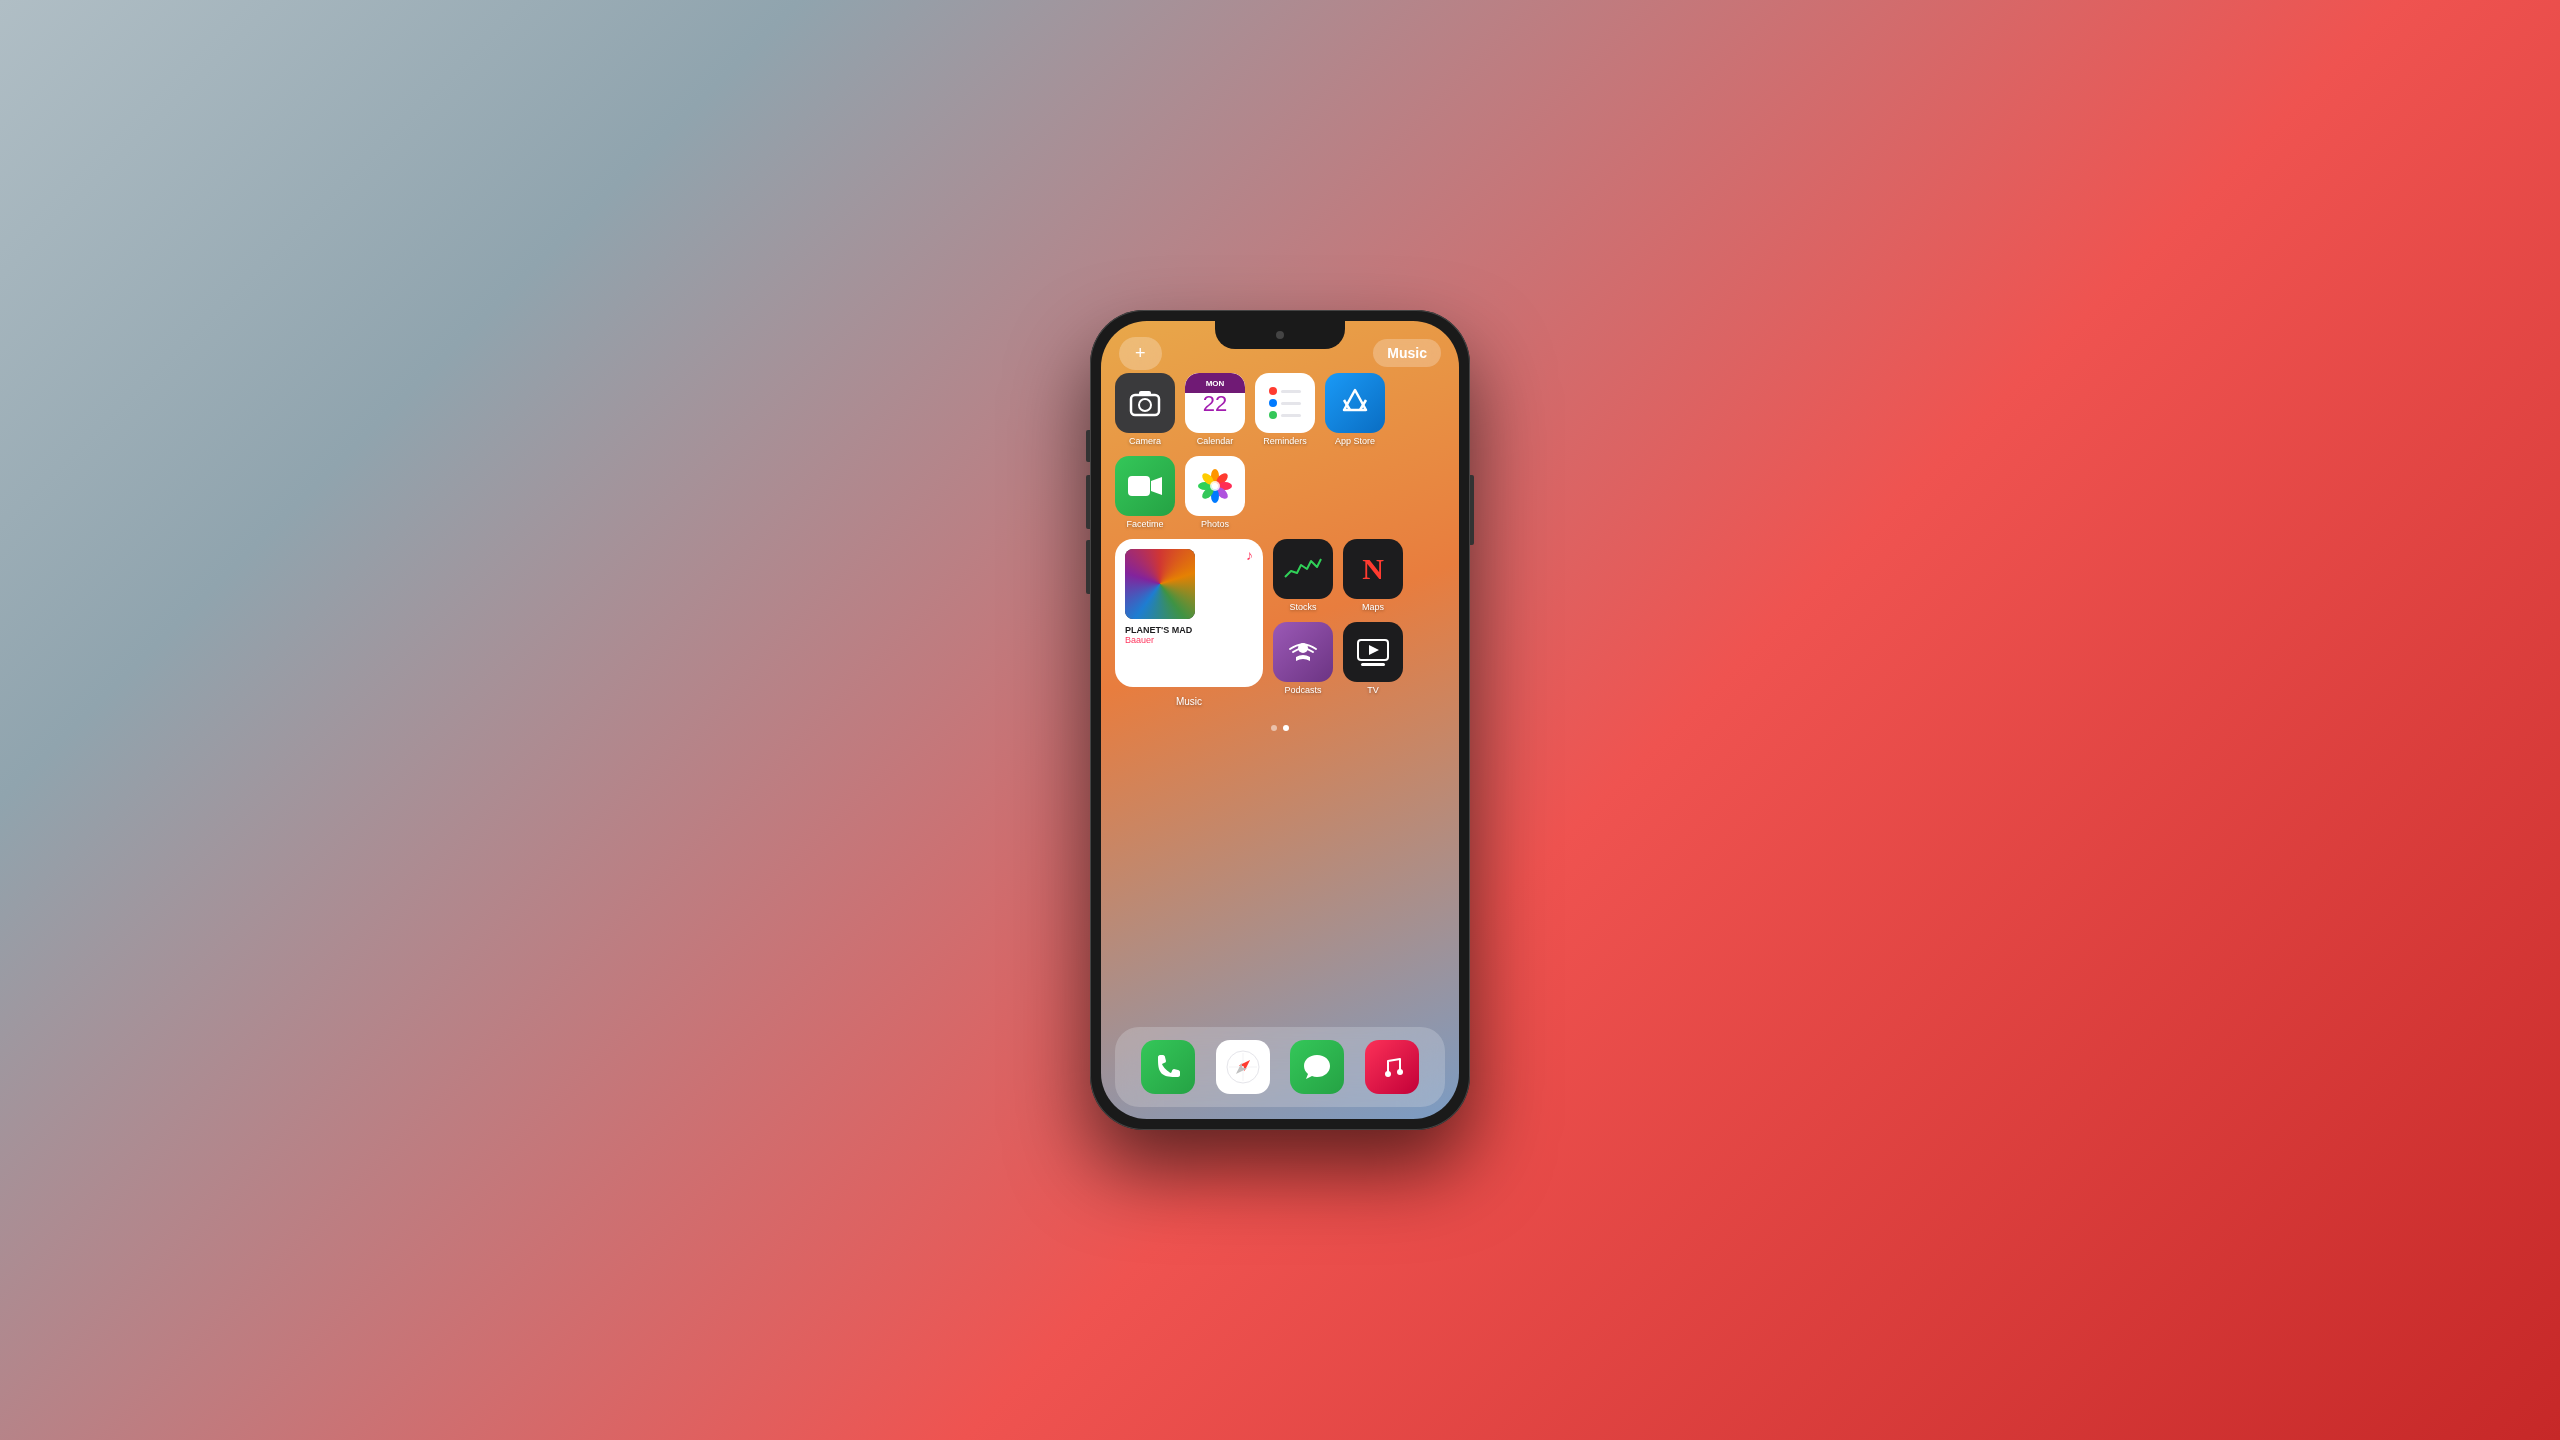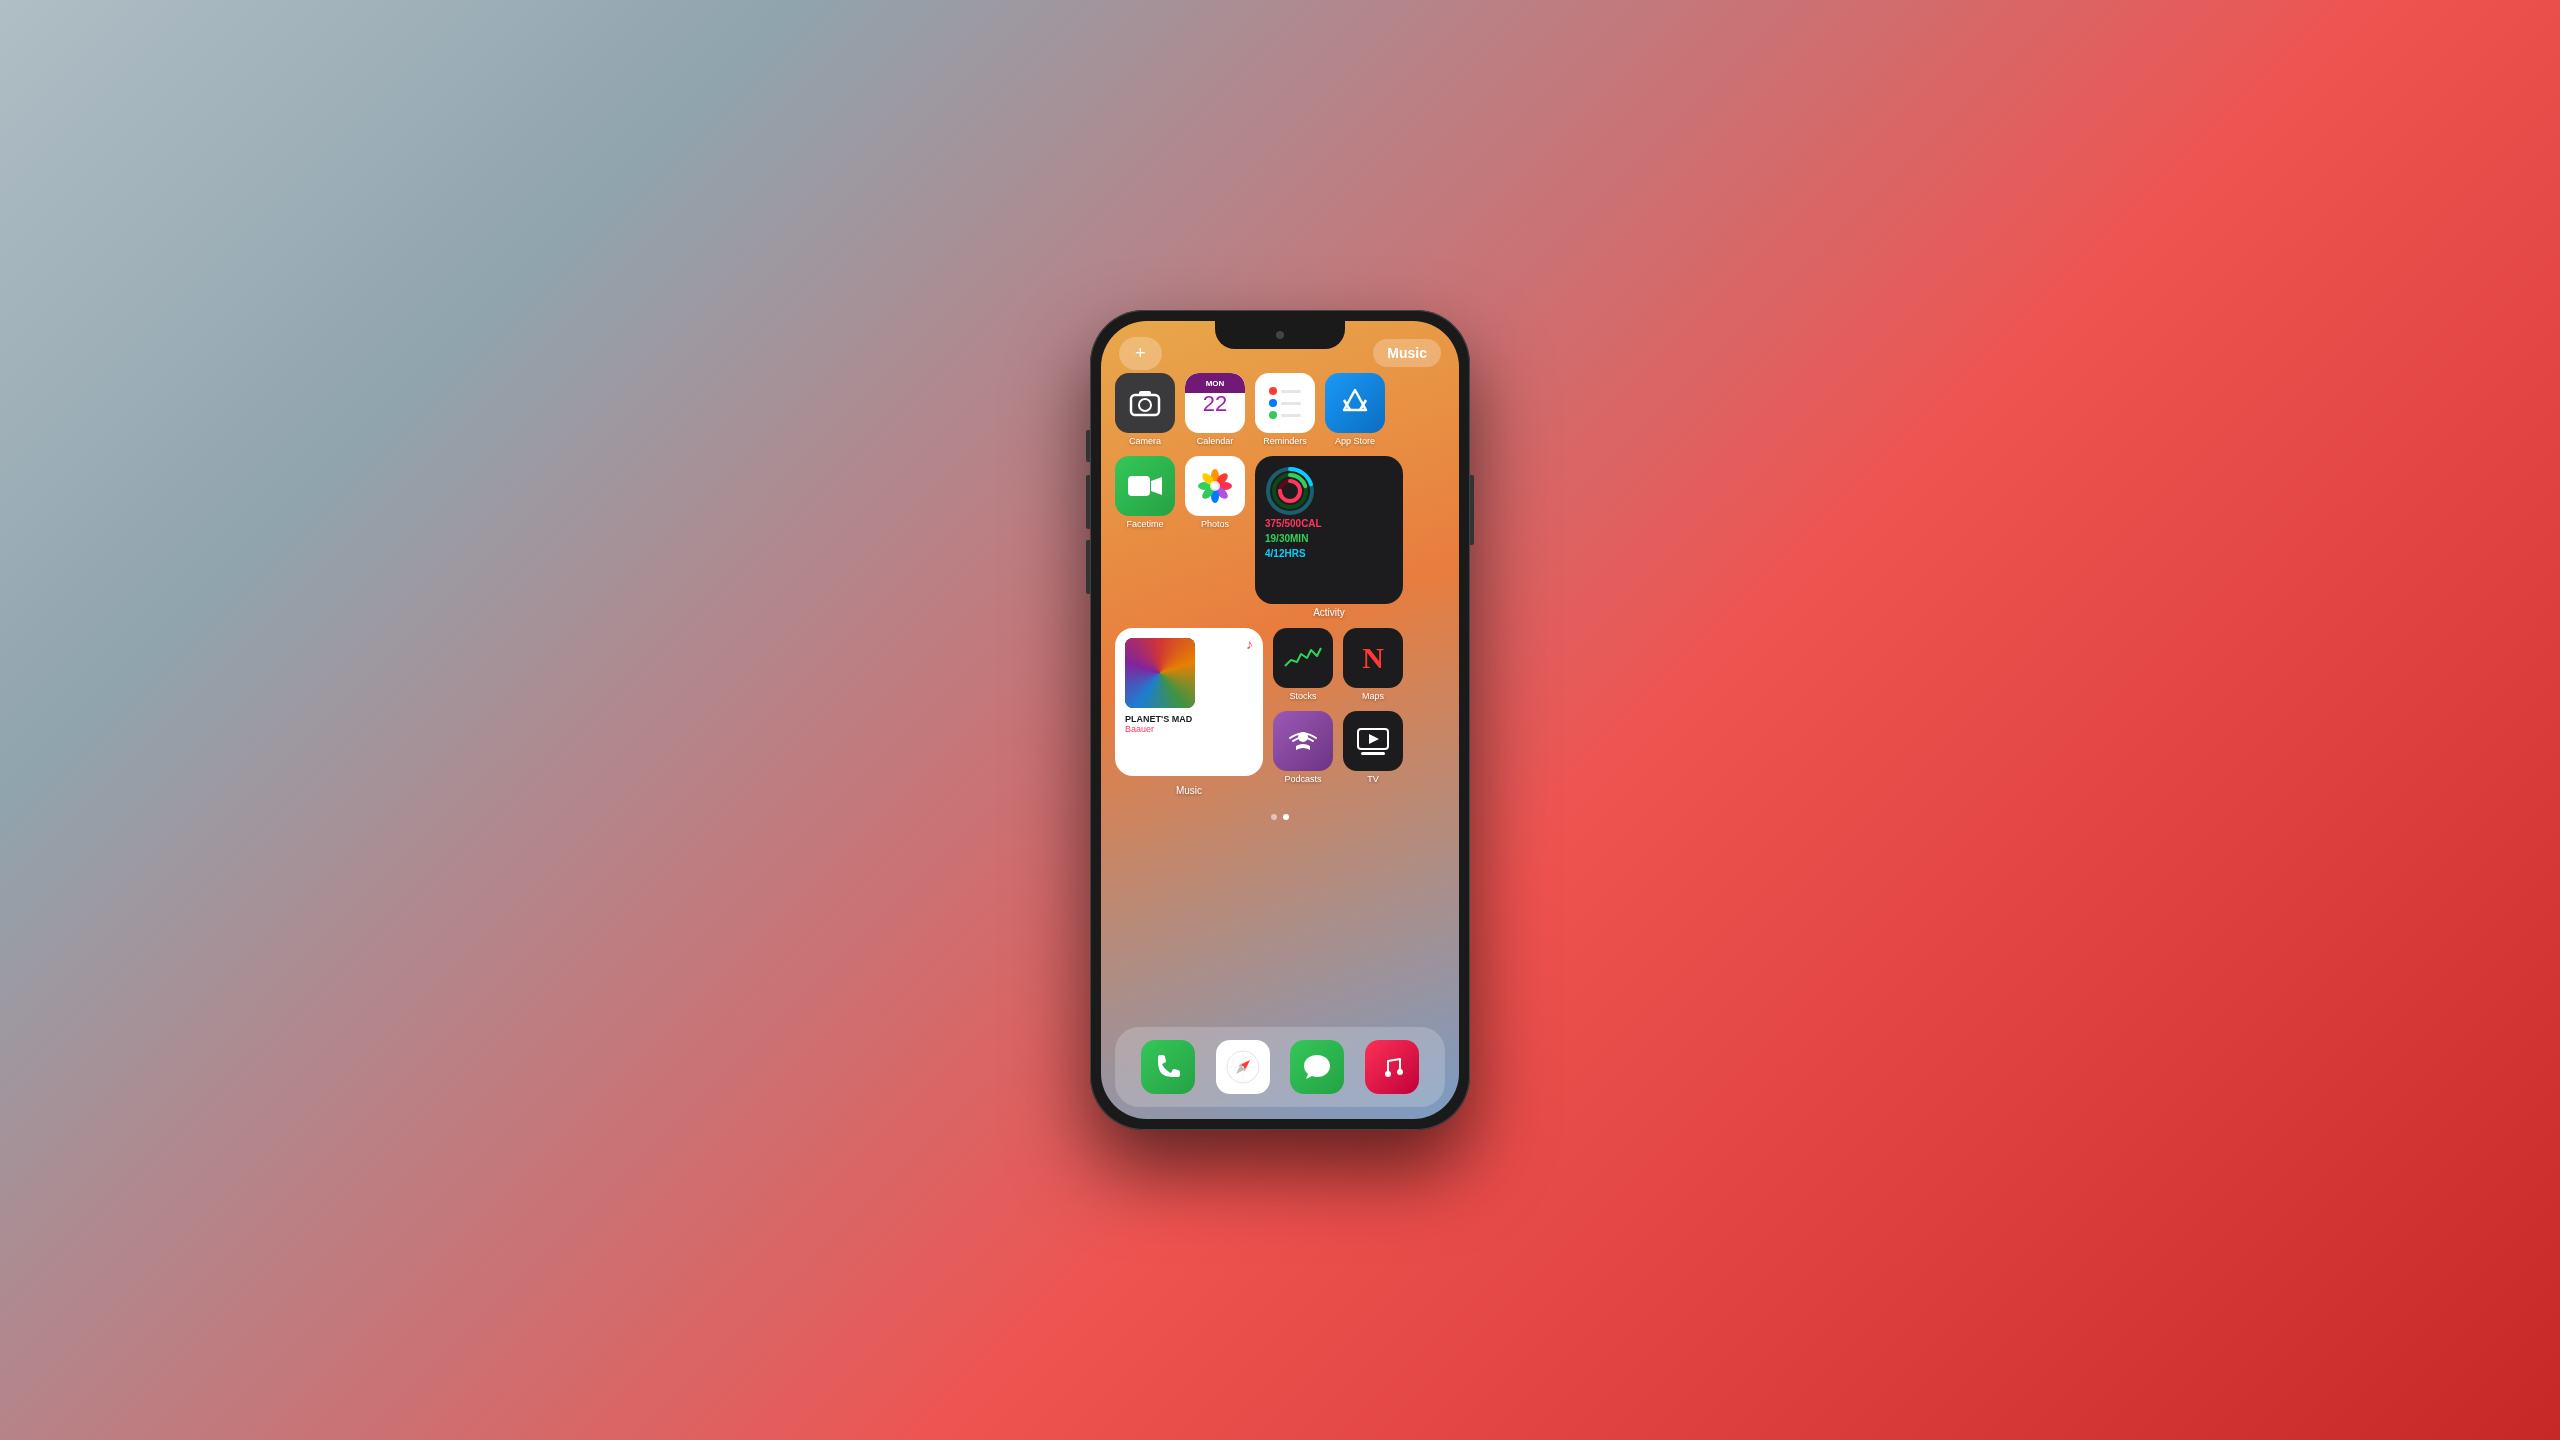--- a/index.html
+++ b/index.html
@@ -565,42 +565,20 @@
               <ellipse cx="20" cy="10" rx="4" ry="7" fill="#007aff" transform="rotate(180,20,20)"></ellipse>
               <ellipse cx="20" cy="10" rx="4" ry="7" fill="#34c759" transform="rotate(225,20,20)"></ellipse>
               <ellipse cx="20" cy="10" rx="4" ry="7" fill="#30d158" transform="rotate(270,20,20)"></ellipse>
               <ellipse cx="20" cy="10" rx="4" ry="7" fill="#ffcc00" transform="rotate(315,20,20)"></ellipse>
               <circle cx="20" cy="20" r="5" fill="white" opacity="0.8"></circle>
             </svg>
           </div>
           <div class="app-label">Photos</div>
         </div>
 
-        <div style="display:flex;flex-direction:column;align-items:center;">
-          <div class="activity-widget">
-
-            <svg class="ring-svg" viewBox="0 0 50 50">
-
-              <circle cx="25" cy="25" r="22" fill="none" stroke="#1a5f6e" stroke-width="4"></circle>
-              <circle cx="25" cy="25" r="22" fill="none" stroke="#0bccfe" stroke-width="4" stroke-dasharray="138.2 138.2" stroke-dashoffset="110.6" stroke-linecap="round" transform="rotate(-90,25,25)"></circle>
-
-              <circle cx="25" cy="25" r="16" fill="none" stroke="#0a4a1a" stroke-width="4"></circle>
-              <circle cx="25" cy="25" r="16" fill="none" stroke="#30d158" stroke-width="4" stroke-dasharray="100.5 100.5" stroke-dashoffset="80.4" stroke-linecap="round" transform="rotate(-90,25,25)"></circle>
-
-              <circle cx="25" cy="25" r="10" fill="none" stroke="#5a0a1a" stroke-width="4"></circle>
-              <circle cx="25" cy="25" r="10" fill="none" stroke="#ff375f" stroke-width="4" stroke-dasharray="62.8 62.8" stroke-dashoffset="15.7" stroke-linecap="round" transform="rotate(-90,25,25)"></circle>
-            </svg>
-            <div class="activity-stats">
-              <div class="activity-cal">375/500CAL</div>
-              <div class="activity-move">19/30MIN</div>
-              <div class="activity-stand">4/12HRS</div>
-            </div>
-          </div>
-          <div class="activity-label">Activity</div>
-        </div>
       </div>
 
 
       <div class="row3" style="margin-top:2px;">
 
         <div style="display:flex;flex-direction:column;align-items:center;">
           <div class="music-widget">
             <div class="music-note-icon">♪</div>
             <div class="album-art">
               <div class="album-art-swirl"></div>

